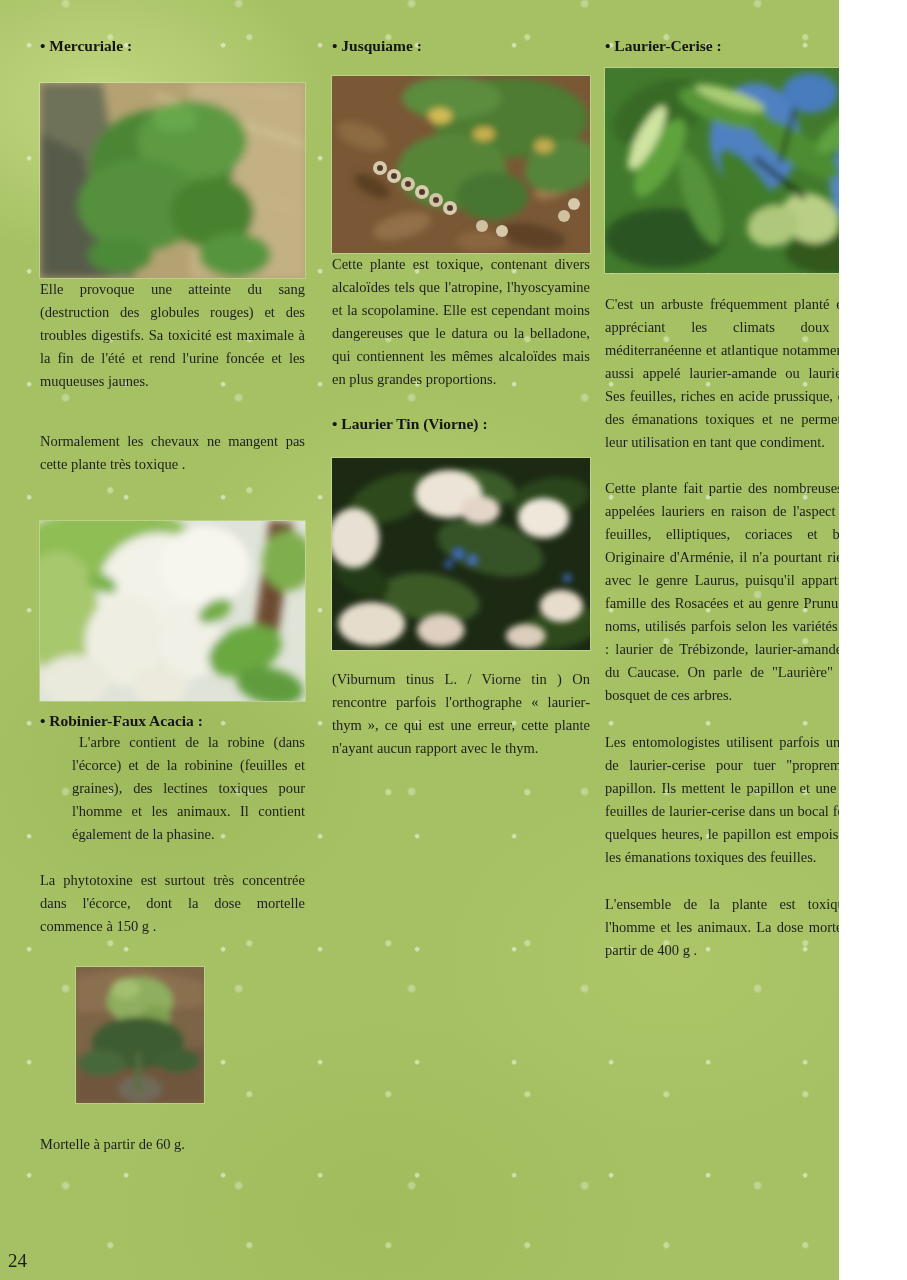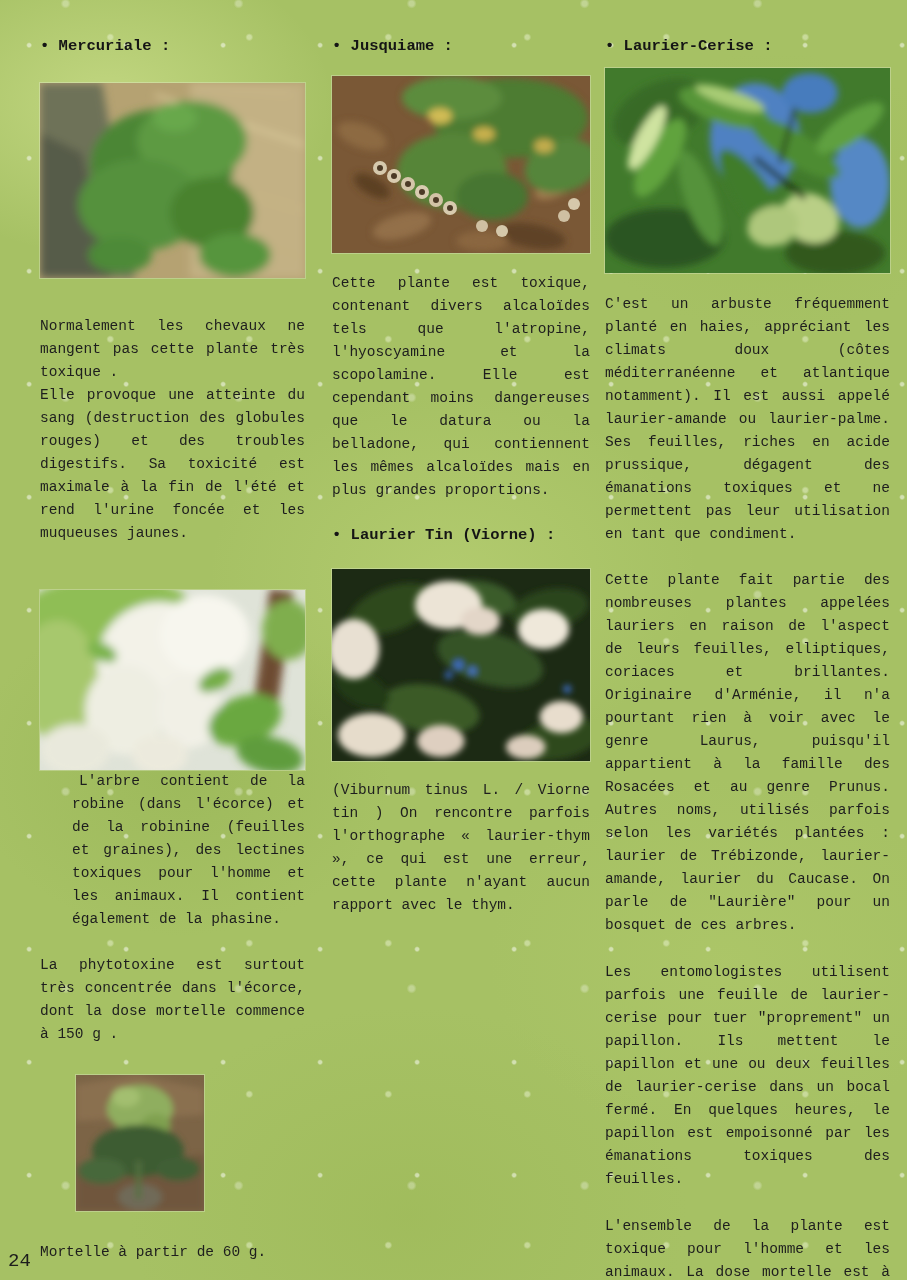--- a/index.html
+++ b/index.html
@@ -1,20 +1,20 @@
 <!DOCTYPE html>
 <html><head>
 <meta charset="utf-8">
 <style>
   html,body{margin:0;padding:0;}
   .page{
     position:relative;
-    width:907px;height:1280px;
+    width:839px;height:1280px;
     overflow:hidden;
-    font-family:Liberation Mono, monospace;
+    font-family:Liberation Serif, serif;
     color:#1b1b1b;
     background:
       radial-gradient(circle at 30% 40%, rgba(255,255,255,0.50) 0 1.5px, rgba(255,255,255,0) 3px) 0 0 / 97px 113px repeat,
       radial-gradient(circle at 70% 20%, rgba(250,255,235,0.40) 0 2px, rgba(255,255,255,0) 4px) 13px 7px / 139px 151px repeat,
       radial-gradient(circle at 20% 80%, rgba(255,255,255,0.30) 0 2.5px, rgba(255,255,255,0) 5px) 31px 43px / 173px 197px repeat,
       radial-gradient(ellipse 320px 220px at 12% 8%, rgba(216,232,152,0.55), rgba(216,232,152,0) 70%),
       radial-gradient(ellipse 280px 200px at 85% 15%, rgba(158,188,88,0.50), rgba(158,188,88,0) 70%),
       radial-gradient(ellipse 350px 260px at 50% 45%, rgba(192,214,122,0.45), rgba(192,214,122,0) 70%),
       radial-gradient(ellipse 300px 240px at 20% 60%, rgba(148,178,82,0.50), rgba(148,178,82,0) 70%),
       radial-gradient(ellipse 340px 260px at 80% 75%, rgba(177,202,107,0.50), rgba(177,202,107,0) 70%),
@@ -67,22 +67,22 @@
           <ellipse cx="152" cy="58" rx="55" ry="40" fill="#5d9a42"></ellipse>
           <ellipse cx="100" cy="122" rx="62" ry="46" fill="#55913c"></ellipse>
           <ellipse cx="172" cy="130" rx="42" ry="36" fill="#4a822f"></ellipse>
           <ellipse cx="195" cy="172" rx="36" ry="22" fill="#57953e"></ellipse>
           <ellipse cx="80" cy="172" rx="32" ry="18" fill="#4e8a38"></ellipse>
           <ellipse cx="135" cy="35" rx="22" ry="14" fill="#67a84c"></ellipse>
         </g>
       </svg>
     </div>
 
+    <p class="body">Elle provoque une atteinte du sang (destruction des globules rouges) et des troubles digestifs. Sa toxicité est maximale à la fin de l'été et rend l'urine foncée et les muqueuses jaunes.</p>
     <p class="body" style="margin-top:37px;">Normalement les chevaux ne mangent pas cette plante très toxique .</p>
-    <p class="body">Elle provoque une atteinte du sang (destruction des globules rouges) et des troubles digestifs. Sa toxicité est maximale à la fin de l'été et rend l'urine foncée et les muqueuses jaunes.</p>
 
     <div class="photo" style="height:180px;margin-top:45px;">
       <svg viewBox="0 0 265 180" preserveAspectRatio="none" aria-hidden="true">
         <defs>
             <filter id="b2" x="-20%" y="-20%" width="140%" height="140%">
               <feGaussianBlur stdDeviation="4"></feGaussianBlur>
             </filter>
           </defs>
         <rect width="265" height="180" fill="#dfe3d8"></rect>
         <g filter="url(#b2)">
@@ -97,20 +97,21 @@
           <ellipse cx="35" cy="160" rx="35" ry="26" fill="#e9e9dc"></ellipse>
           <ellipse cx="120" cy="165" rx="28" ry="20" fill="#eceadd"></ellipse>
           <ellipse cx="205" cy="130" rx="38" ry="24" fill="#6aa83f" transform="rotate(-20 205 130)"></ellipse>
           <ellipse cx="230" cy="165" rx="34" ry="18" fill="#5f9c3d" transform="rotate(12 230 165)"></ellipse>
           <ellipse cx="175" cy="90" rx="18" ry="10" fill="#74ad47" transform="rotate(-30 175 90)"></ellipse>
           <ellipse cx="62" cy="62" rx="16" ry="9" fill="#7cb44c" transform="rotate(25 62 62)"></ellipse>
         </g>
       </svg>
     </div>
 
+    <h3 class="head" style="margin-top:10px;">• Robinier-Faux Acacia :</h3>
     <p class="body" style="text-indent:7px;margin-left:32px;">L'arbre contient de la robine (dans l'écorce) et de la robinine (feuilles et graines), des lectines toxiques pour l'homme et les animaux. Il contient également de la phasine.</p>
     <p class="body" style="margin-top:23px;">La phytotoxine est surtout très concentrée dans l'écorce, dont la dose mortelle commence à 150 g .</p>
 
 
     <div class="photo" style="width:128px;height:136px;margin:29px 0 0 36px;">
       <svg viewBox="0 0 128 136" preserveAspectRatio="none" aria-hidden="true">
         <defs>
             <filter id="b3" x="-20%" y="-20%" width="140%" height="140%">
               <feGaussianBlur stdDeviation="3"></feGaussianBlur>
             </filter>
@@ -175,21 +176,21 @@
           <circle cx="118" cy="132" r="7" fill="#d8cbaf"></circle>
             <circle cx="118" cy="132" r="3" fill="#4c3a26"></circle>
           <circle cx="150" cy="150" r="6" fill="#cfc0a2"></circle>
             <circle cx="170" cy="155" r="6" fill="#d5c8ab"></circle>
           <circle cx="232" cy="140" r="6" fill="#cfc0a2"></circle>
             <circle cx="242" cy="128" r="6" fill="#d5c8ab"></circle>
         </g>
       </svg>
     </div>
 
-    <p class="body" style="margin-top:19px;">Cette plante est toxique, contenant divers alcaloïdes tels que l'atropine, l'hyoscyamine et la scopolamine. Elle est cependant moins dangereuses que le datura ou la belladone, qui contiennent les mêmes alcaloïdes mais en plus grandes proportions.</p>
+    <p class="body" style="">Cette plante est toxique, contenant divers alcaloïdes tels que l'atropine, l'hyoscyamine et la scopolamine. Elle est cependant moins dangereuses que le datura ou la belladone, qui contiennent les mêmes alcaloïdes mais en plus grandes proportions.</p>
 
     <h3 class="head" style="margin-top:23px;">• Laurier Tin (Viorne) :</h3>
 
     <div class="photo" style="height:192px;margin-top:24px;">
       <svg viewBox="0 0 261 192" preserveAspectRatio="none" aria-hidden="true">
         <defs>
             <filter id="b5" x="-20%" y="-20%" width="140%" height="140%">
               <feGaussianBlur stdDeviation="3"></feGaussianBlur>
             </filter>
           </defs>

